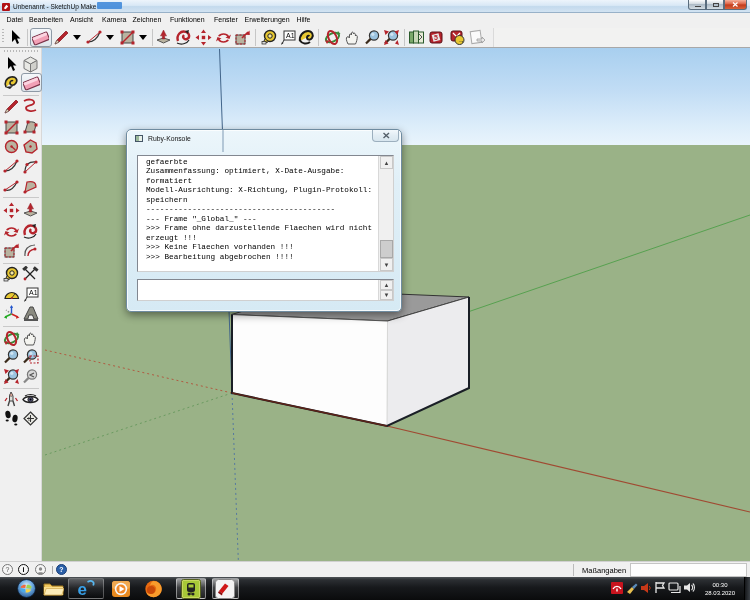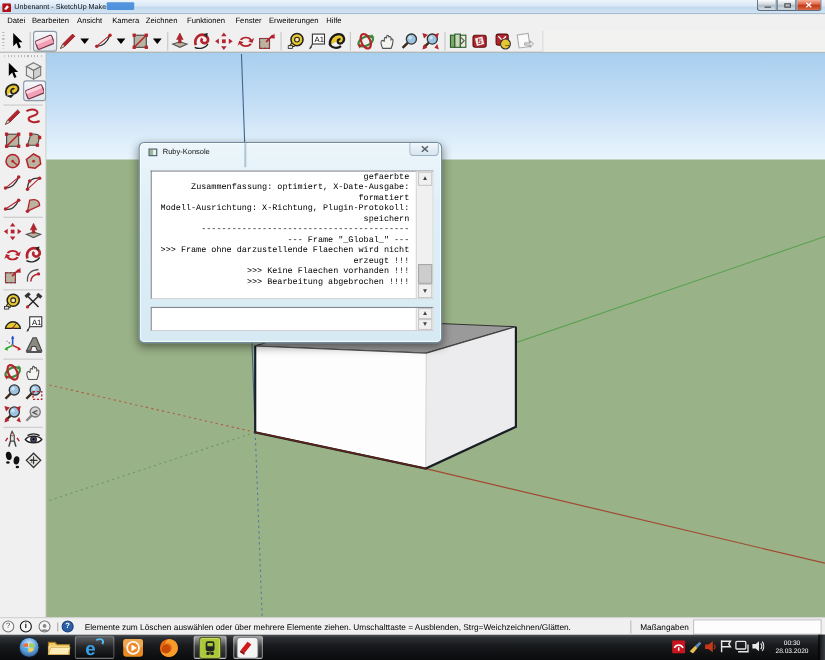--- a/index.html
+++ b/index.html
@@ -36,21 +36,21 @@
   background:linear-gradient(180deg,#ecf6fb 0%,#e0eff7 30%,#d6eaf4 100%);
   border:1px solid #6e8ba0; border-radius:5px;
   box-shadow:0 3px 9px rgba(0,0,0,0.45), inset 0 0 0 1px rgba(255,255,255,0.75); }
 #ctitle { left:21px; top:4.5px; font-size:6.8px; color:#111; }
 #cicon { left:8px; top:5px; width:8px; height:7px; background:linear-gradient(90deg,#9ab89a 50%,#e8f0e8 50%); border:1px solid #456; }
 #cclose { left:245px; top:0px; width:27px; height:12px; border:1px solid #9cafbe; border-top:none;
   border-radius:0 0 4px 4px; background:linear-gradient(180deg,#f2f8fc,#e2edf4 50%,#d8e6ef);
   text-align:center; font-size:8px; line-height:11px; color:#333; }
 #cout { left:10px; top:25px; width:257px; height:117px; background:#fff;
   border:1px solid #828790; border-right-color:#d0d0d0; border-bottom-color:#d0d0d0; }
-#ctext { left:8px; top:1.5px; font-family:"Liberation Mono",monospace; font-size:7.7px; line-height:9.5px; color:#000; white-space:pre;text-align:right; }
+#ctext { left:8px; top:1.5px; font-family:"Liberation Mono",monospace; font-size:7.7px; line-height:9.5px; color:#000; white-space:pre; }
 #cscroll { right:0px; top:0px; width:15px; height:115px; background:#f0f0f0; border-left:1px solid #d8d8d8; }
 .sbtn { position:absolute; left:1px; width:13px; height:13px; background:#f0f0f0; border:1px solid #c8c8c8; font-size:6px; text-align:center; line-height:12px; color:#444; }
 #cthumb { position:absolute; left:1px; top:84px; width:13px; height:18px; background:#cdcdcd; border:1px solid #a8a8a8; }
 #cinput { left:10px; top:149px; width:257px; height:22px; background:#fff;
   border:1px solid #828790; border-right-color:#d0d0d0; border-bottom-color:#d0d0d0; }
 #iscroll { right:0; top:0; width:15px; height:20px; background:#f0f0f0; border-left:1px solid #d8d8d8; }
 
 #statusbar { left:0; top:561px; width:750px; height:16px; background:#f0f0f0; border-top:1px solid #d0d0d0; }
 .scirc { position:absolute; top:2px; width:11px; height:11px; border-radius:50%; border:1px solid #777; color:#555; font-size:7px; text-align:center; line-height:10px; background:#f6f6f6; }
 #stext { left:77px; top:4px; font-size:7.55px; color:#000; }
@@ -536,21 +536,20 @@
     <div class="scirc" style="left:2px">?</div>
     <div class="scirc" style="left:18px;border-color:#111;color:#000;font-weight:bold;border-width:1.3px">i</div>
     <div class="scirc" style="left:35px">
         <svg width="9" height="9" viewBox="0 0 9 9" style="left:0;top:0.5px">
           <circle cx="4.5" cy="3" r="1.7" fill="#888"></circle>
           <path d="M1 8 C1 5.5 8 5.5 8 8 Z" fill="#888"></path>
         </svg>
       </div>
     <div class="abs" style="left:51.5px;top:4px;width:1px;height:8px;background:#aaa"></div>
       <div class="scirc" style="left:56px;background:#2a5fa8;border-color:#1a3f78;color:#fff;font-weight:bold">?</div>
-    <div class="abs" id="stext">Elemente zum Löschen auswählen oder über mehrere Elemente ziehen. Umschalttaste = Ausblenden, Strg=Weichzeichnen/Glätten.</div>
     <div class="abs" id="ssep1"></div>
     <div class="abs" id="mass">Maßangaben</div>
     <div class="abs" id="massbox"></div>
   </div>
 
   <div class="abs" id="taskbar">
     <div id="tbicons">
         <svg class="abs" style="left:17px;top:2px" width="19" height="19" viewBox="0 0 19 19">
           <defs>
             <radialGradient id="orb" cx="0.5" cy="0.35" r="0.75">

